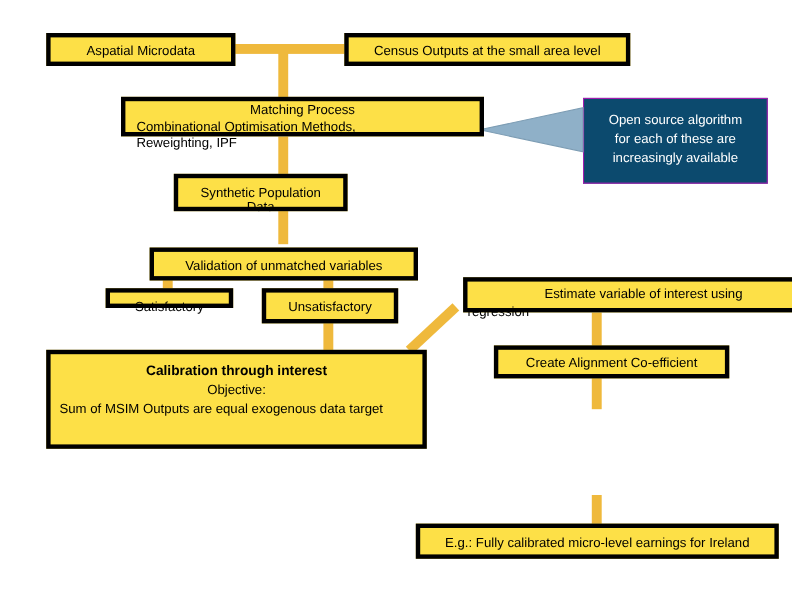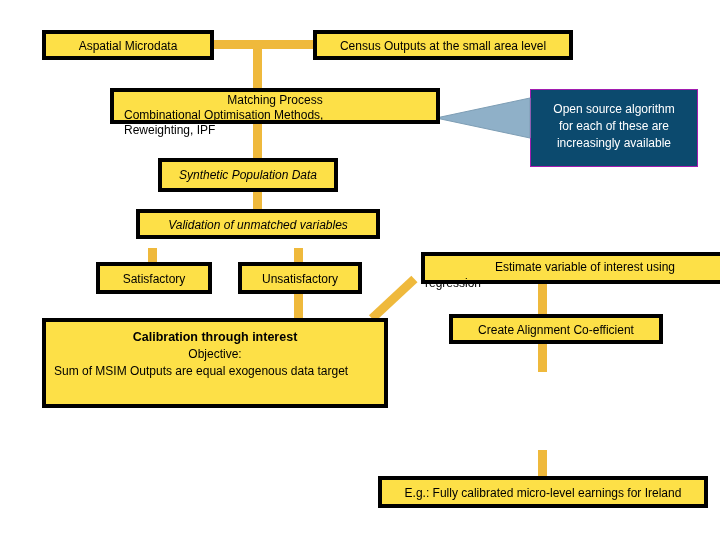--- a/index.html
+++ b/index.html
@@ -124,29 +124,29 @@
   <div class="box" style="left:313px; top:30px; width:260px; height:30px;">
     <div class="txt center" style="top:6px; font-size:12px;">Census Outputs at the small area level</div>
   </div>
 
   <div class="box overflow" style="left:110px; top:88px; width:330px; height:36px;">
     <div class="txt center" style="top:2px; font-size:12px;">Matching Process</div>
     <div class="txt left" style="top:17px; left:10px; font-size:12px;">Combinational Optimisation Methods,</div>
     <div class="txt left" style="top:32px; left:10px; font-size:12px; z-index:-1;">Reweighting, IPF</div>
   </div>
 
-  <div class="box" style="left:158px; top:158px; width:180px; height:34px;font-style:italic;">
+  <div class="box" style="left:158px; top:158px; width:158px; height:34px;">
     <div class="txt center" style="top:7px; font-size:12px;">Synthetic Population Data</div>
   </div>
 
-  <div class="box" style="left:136px; top:209px; width:244px; height:30px;font-style:italic;">
+  <div class="box" style="left:136px; top:225px; width:244px; height:30px;">
     <div class="txt center" style="top:6px; font-size:12px;">Validation of unmatched variables</div>
   </div>
 
-  <div class="box" style="left:96px; top:262px; width:116px; height:32px;">
+  <div class="box" style="left:96px; top:262px; width:116px; height:18px;">
     <div class="txt center" style="top:7px; font-size:12px;">Satisfactory</div>
   </div>
 
   <div class="box" style="left:238px; top:262px; width:124px; height:32px;">
     <div class="txt center" style="top:7px; font-size:12px;">Unsatisfactory</div>
   </div>
 
   <div class="box" style="left:42px; top:318px; width:346px; height:90px;">
     <div class="txt center bold" style="top:8px; font-size:12.5px;">Calibration through interest</div>
     <div class="txt center" style="top:26px; font-size:12px;">Objective:</div>

